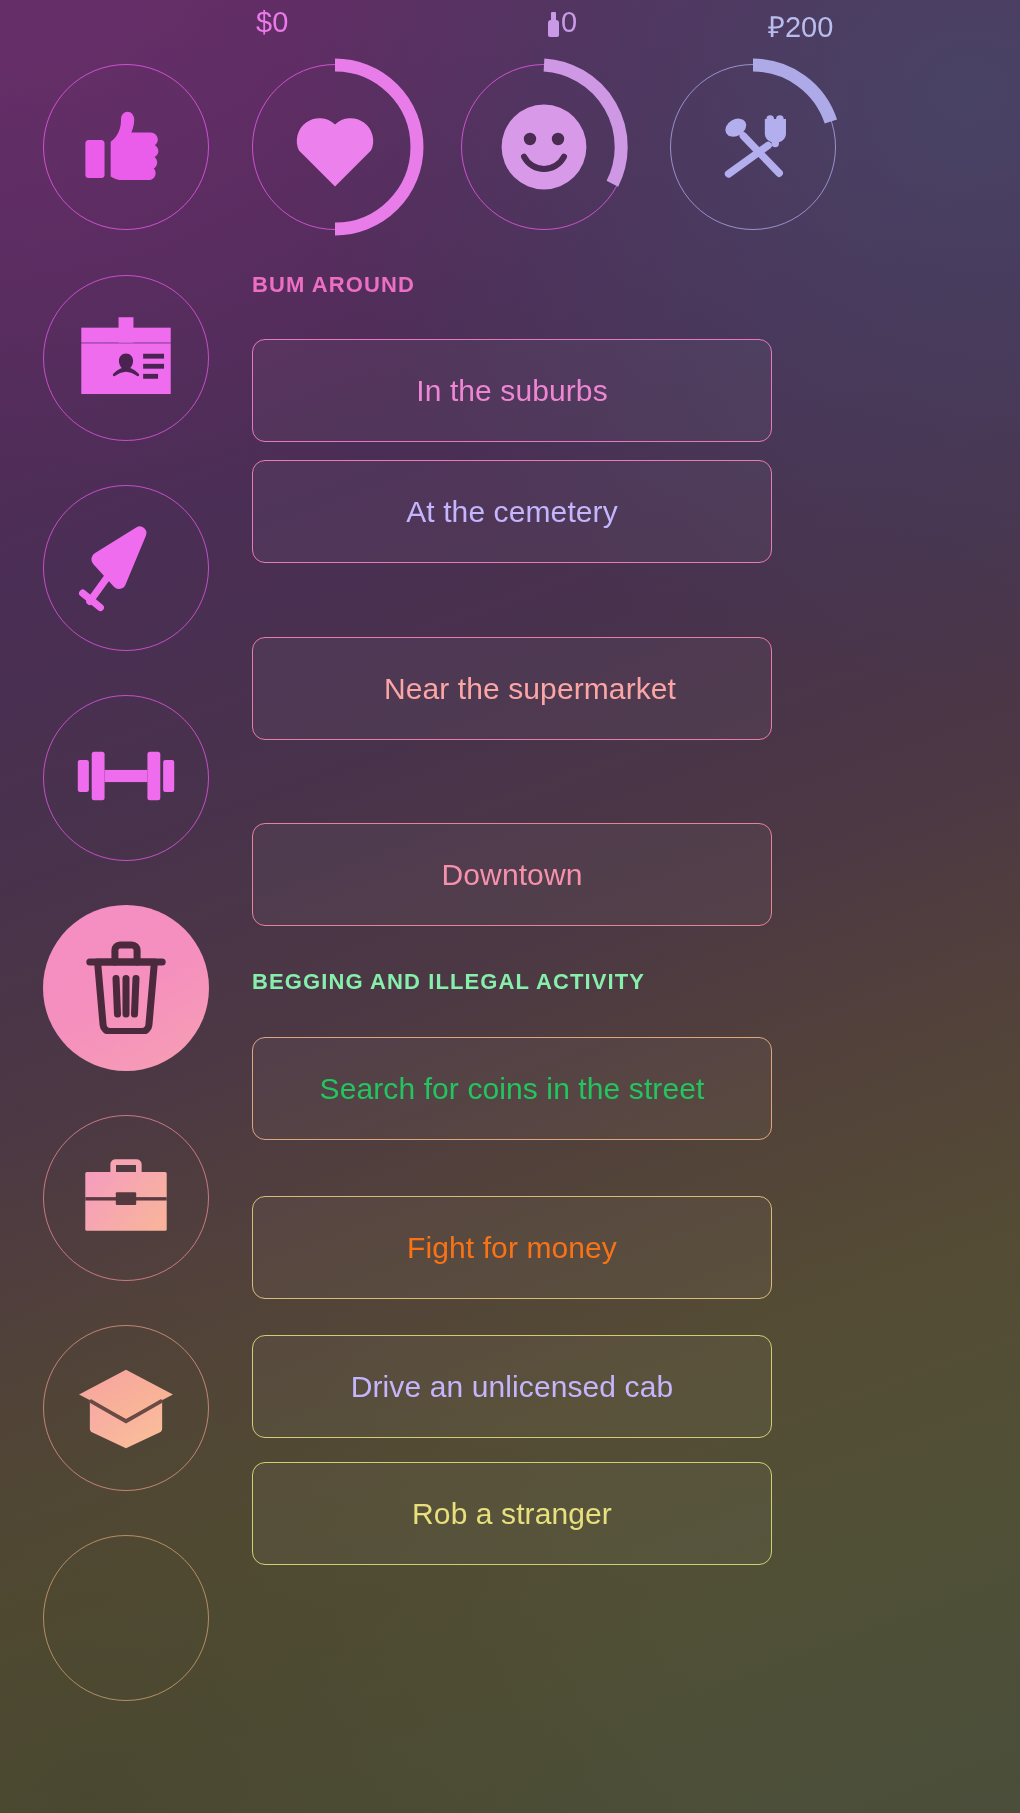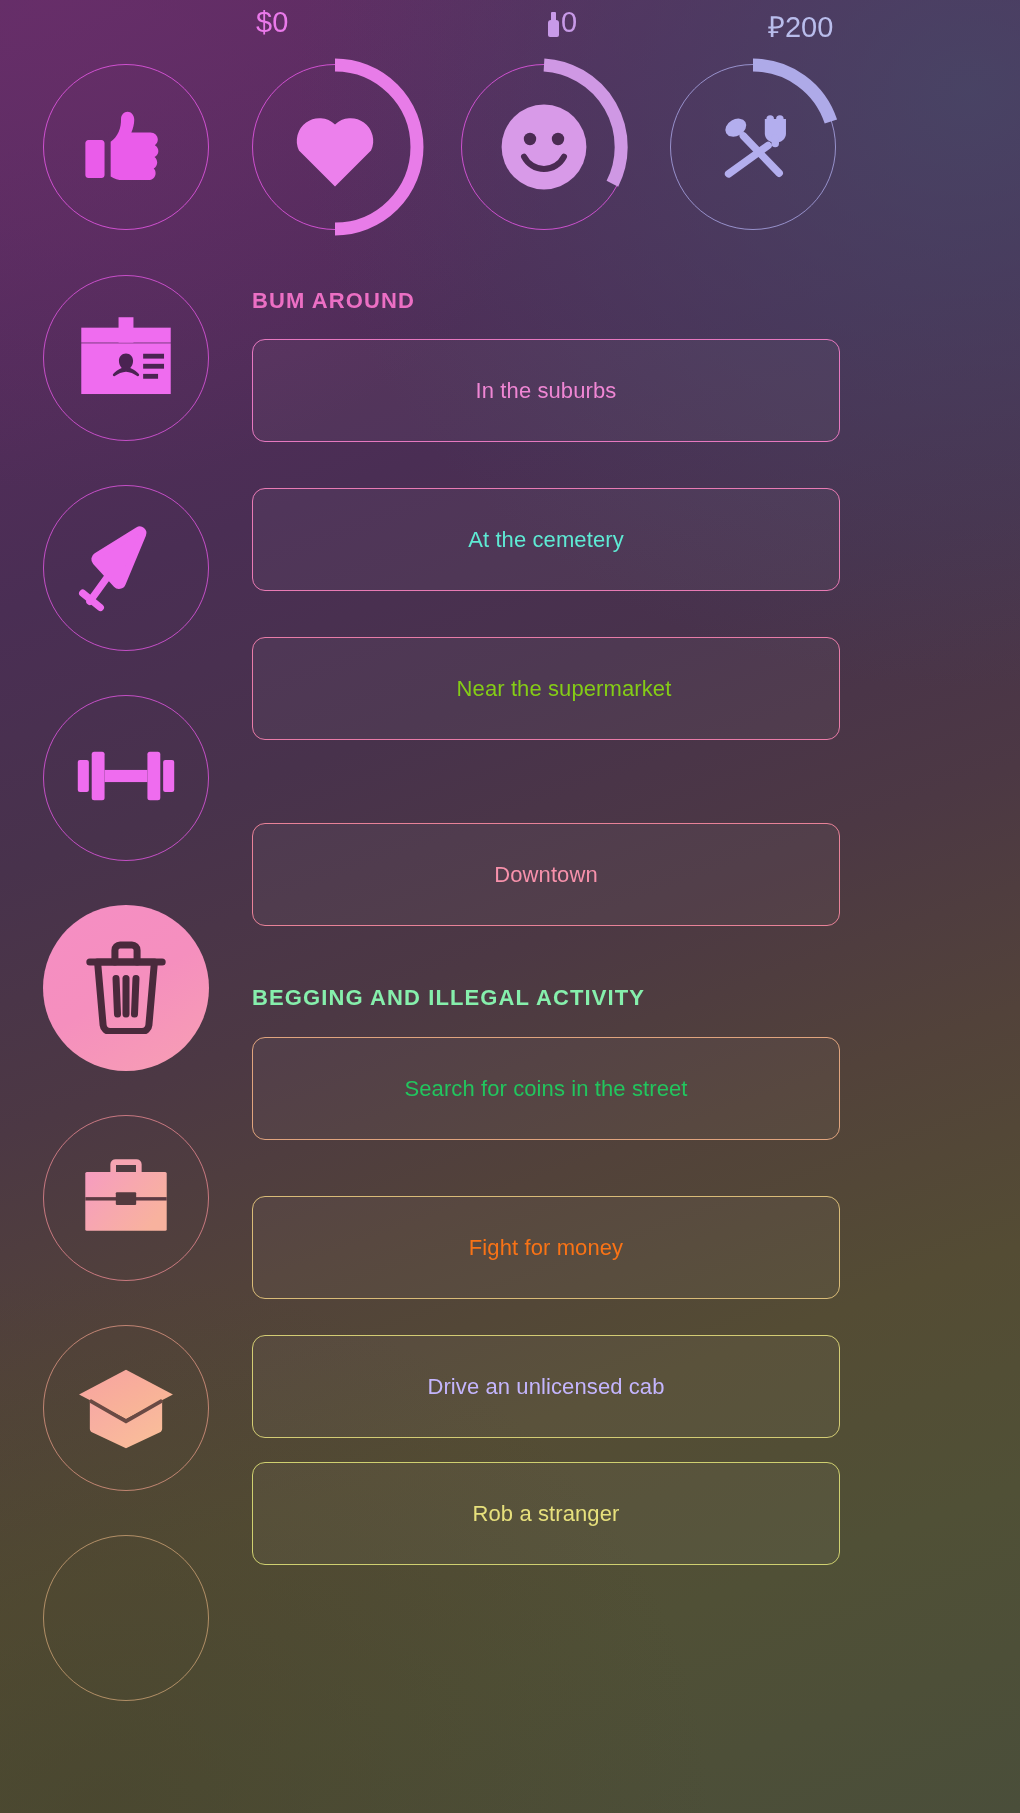--- a/index.html
+++ b/index.html
@@ -82,27 +82,27 @@
     position:absolute; left:43px; width:166px; height:166px; border-radius:50%;
     display:flex; align-items:center; justify-content:center;
   }
   .side.outline { border:1.6px solid rgba(226,86,226,0.8); }
   .side.filled  { background:linear-gradient(150deg,#f58ec4 0%,#f58fbe 50%,#f79fb3 100%); }
 
   
   .content { position:absolute; left:252px; top:0; width:768px; }
   .sec-head {
     position:absolute; left:0;
-    font-size:22px; font-weight:bold; letter-spacing:1.1px;margin-top:16px;
+    font-size:22px; font-weight:bold; letter-spacing:1.1px;
   }
   .btn {
-    position:absolute; left:0; width:588px; height:103px;
+    position:absolute; left:0; width:520px; height:103px;
     border-radius:13px;
     display:flex; align-items:center; justify-content:center;
-    font-size:22px; letter-spacing:0.1px;
+    font-size:30px; letter-spacing:0.1px;
     background:rgba(255,255,255,0.035);
   }
 </style>
 </head>
 <body>
 
 <div id="bg"></div>
 <div id="root">
 
   <div class="topbar">
@@ -267,23 +267,23 @@
   <div class="side outline" style="top:1535px; border-color:rgba(230,180,130,0.65)">
     <span></span>
   </div>
 
   <div class="content">
 
     <div class="sec-head" style="top: 272px; color: rgb(236, 111, 196);">BUM AROUND</div>
 
     <div class="btn" style="top: 339px; color: rgb(239, 134, 212); border: 1.5px solid rgb(230, 120, 192);">In the suburbs</div>
 
-    <div class="btn" style="top: 488px; color: #5eead4; border: 1.5px solid rgb(232, 122, 180);">At the cemetery</div>
-
-    <div class="btn" style="top: 637px; color: #84cc16; border: 1.5px solid rgb(232, 124, 168); padding-left: 36px;">Near the supermarket</div>
+    <div class="btn" style="top: 460px; color: #c4b5fd; border: 1.5px solid rgb(232, 122, 180);">At the cemetery</div>
+
+    <div class="btn" style="top: 637px; color: #fca5a5; border: 1.5px solid rgb(232, 124, 168); padding-left: 36px;">Near the supermarket</div>
 
     <div class="btn" style="top: 787px; color: rgb(247, 145, 171); border: 1.5px solid rgb(232, 130, 152); margin-top: 36px;">Downtown</div>
 
     <div class="sec-head" style="top: 969px; color: #86efac;">BEGGING AND ILLEGAL ACTIVITY</div>
 
     <div class="btn" style="top: 1037px; color: #22c55e; border: 1.5px solid rgb(224, 164, 126);">Search for coins in the street</div>
 
     <div class="btn" style="top: 1196px; color: #f97316; border: 1.5px solid rgb(217, 187, 120);">Fight for money</div>
 
     <div class="btn" style="top: 1335px; color: #c4b5fd; border: 1.5px solid rgb(211, 204, 116);">Drive an unlicensed cab</div>

